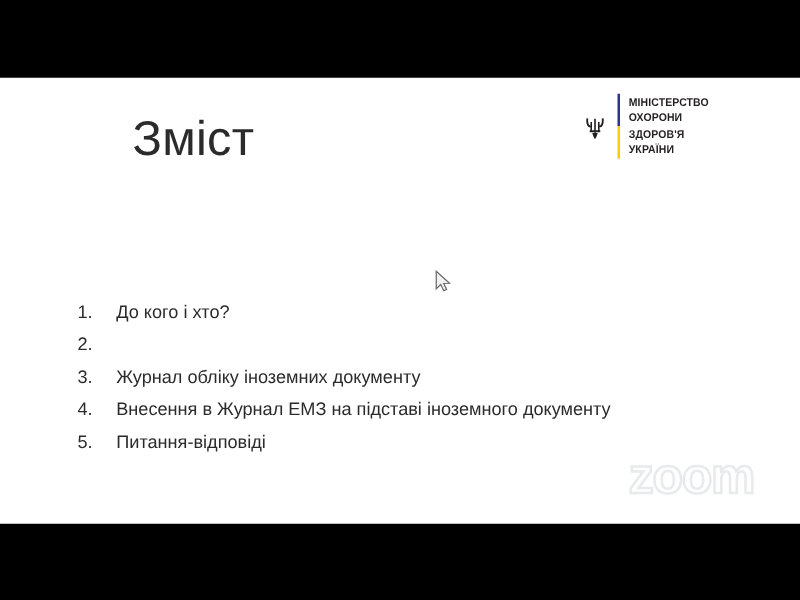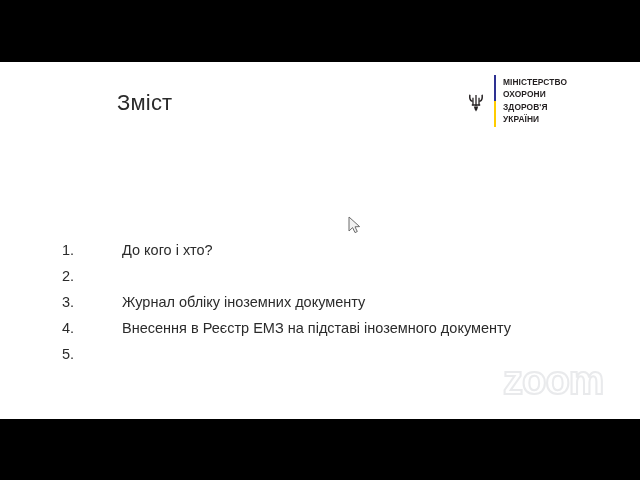--- a/index.html
+++ b/index.html
@@ -44,26 +44,25 @@
     width: 43px;
   }
   #accent-blue   { top: 0;   height: 173px; }
   #accent-yellow { top: 173px; height: 182px; }
 
   
   #slide-title {
     position: absolute;
     left: 106px;
     top: 28px;
-    font-size: 22px;
+    font-size: 39px;
     font-weight: 400;
     color: #2b2b2b;
     letter-spacing: 0.2px;
     white-space: nowrap;
-    margin-left: 11px;
   }
 
   
   #agenda-list {
     position: absolute;
     left: 62px;
     top: 180px;
     margin: 0;
     padding: 0;
     list-style: none;
@@ -74,21 +73,21 @@
     height: 26px;
     font-size: 14.5px;
     color: #2b2b2b;
     white-space: nowrap;
   }
   .agenda-num {
     width: 31px;
     flex: 0 0 31px;
     text-align: left;
   }
-  .agenda-text { flex: 0 0 auto; margin-left: 29px; }
+  .agenda-text { flex: 0 0 auto; }
 
   
   #moz-logo {
     position: absolute;
     left: 465px;
     top: 9px;
     display: flex;
     align-items: center;
     height: 58px;
   }
@@ -171,24 +170,25 @@
       </li>
       <li class="agenda-item">
         <span class="agenda-num">2.</span>
       </li>
       <li class="agenda-item">
         <span class="agenda-num">3.</span>
         <span class="agenda-text">Журнал обліку іноземних документу</span>
       </li>
       <li class="agenda-item">
         <span class="agenda-num">4.</span>
-        <span class="agenda-text">Внесення в Реєстр ЕМЗ на підставі іноземного документу</span>
+        <span class="agenda-text">Внесення в Журнал ЕМЗ на підставі іноземного документу</span>
       </li>
       <li class="agenda-item">
         <span class="agenda-num">5.</span>
+        <span class="agenda-text">Питання-відповіді</span>
       </li>
     </ul>
 
     <div id="moz-logo">
       <svg id="trident-icon" viewBox="0 0 24 24">
         <path d="M11.3 3.2 L11.3 15.5 L12.7 15.5 L12.7 3.2 Z" fill="#231f20"></path>
         <path d="M4.6 2.6 C4.2 5.2 4.3 7.6 5.4 9.3 C6.1 10.4 7.2 10.9 8.4 10.7 L8.4 9.2 C7.7 9.3 7.1 9.0 6.7 8.3 C6.0 7.1 5.9 5.3 6.1 3.3 Z" fill="#231f20"></path>
         <path d="M19.4 2.6 C19.8 5.2 19.7 7.6 18.6 9.3 C17.9 10.4 16.8 10.9 15.6 10.7 L15.6 9.2 C16.3 9.3 16.9 9.0 17.3 8.3 C18.0 7.1 18.1 5.3 17.9 3.3 Z" fill="#231f20"></path>
         <path d="M8.0 6.2 L9.4 6.2 L9.4 14.4 L8.0 14.4 Z" fill="#231f20"></path>
         <path d="M14.6 6.2 L16.0 6.2 L16.0 14.4 L14.6 14.4 Z" fill="#231f20"></path>

